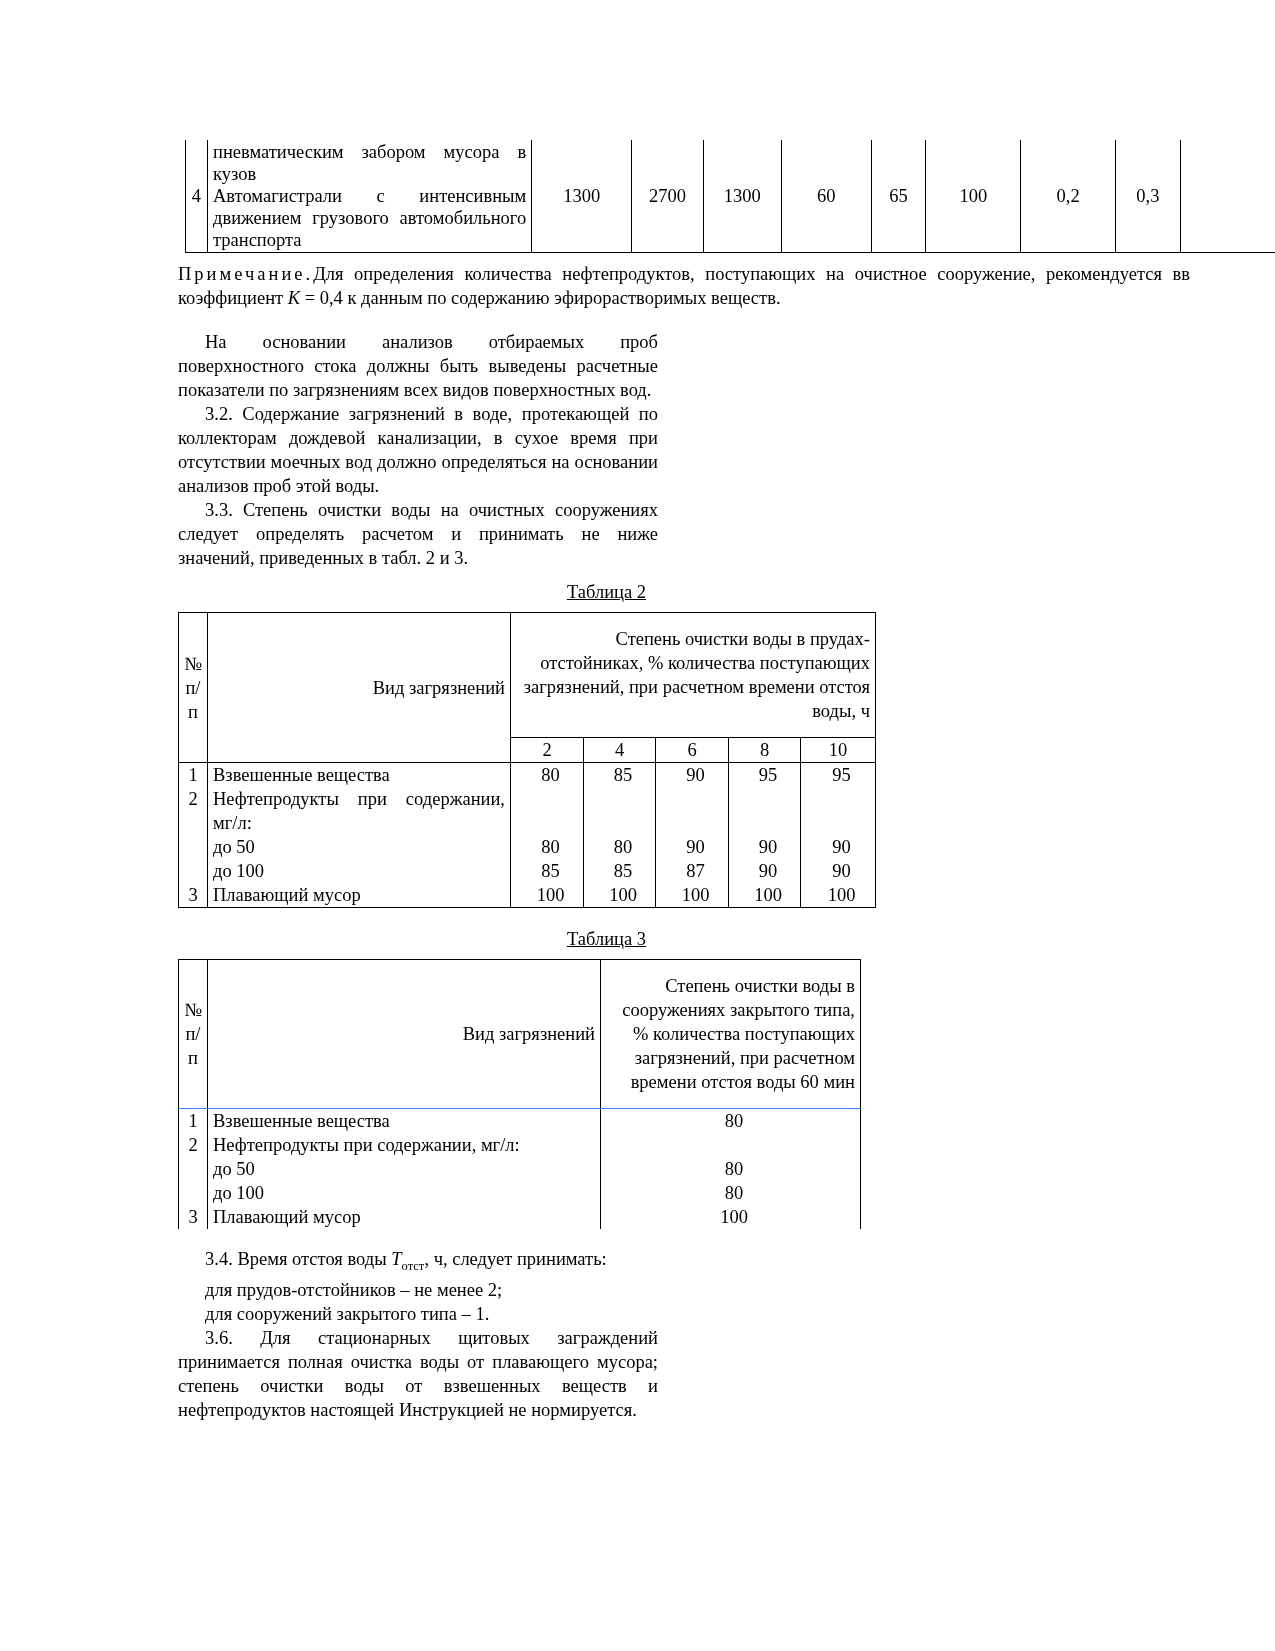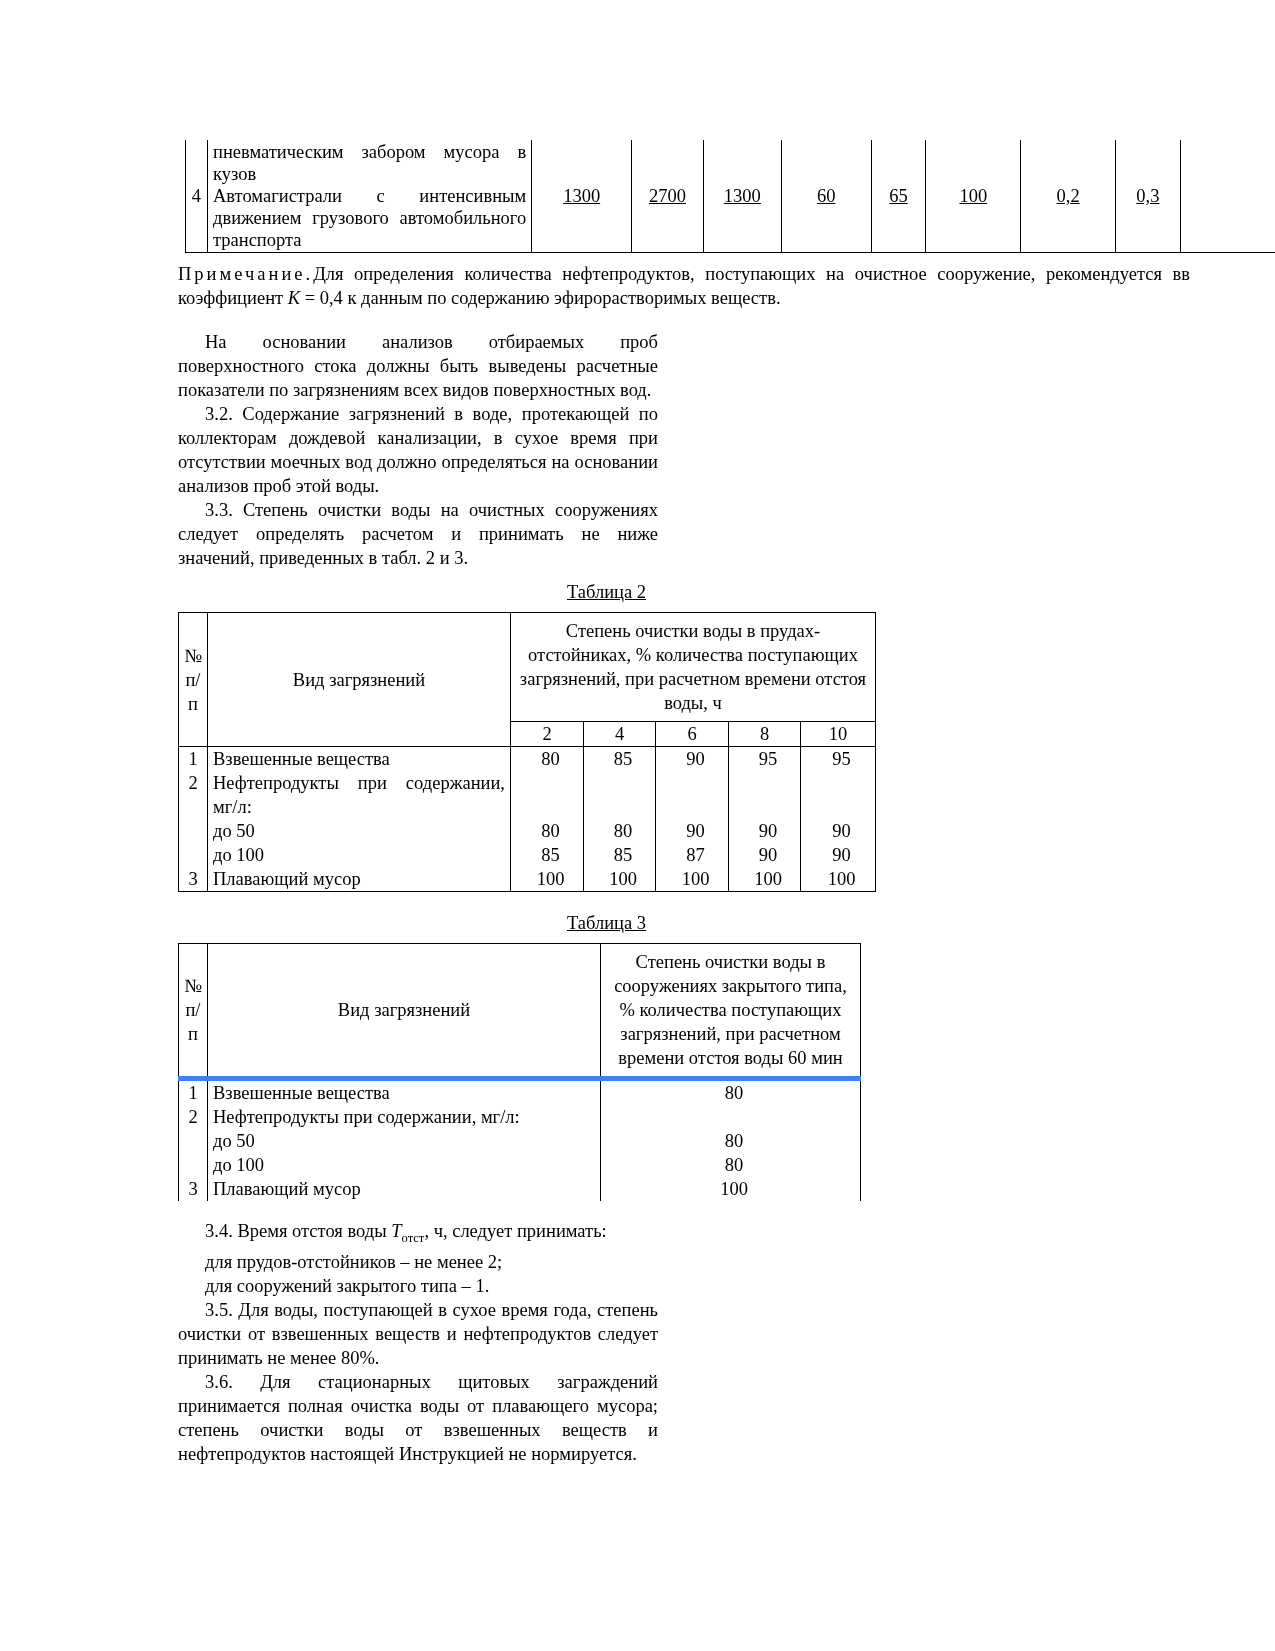--- a/index.html
+++ b/index.html
@@ -14,43 +14,43 @@
   }
   
   .toptable {
     position:absolute; left:185px; top:140px;
     border-collapse:collapse; table-layout:fixed;
     font-size:18.5px; line-height:22px;
   }
   .toptable td { border-left:1px solid #000; border-bottom:1px solid #000; vertical-align:middle; padding:1px 4px; }
   .toptable td.tt-name { text-align:justify; vertical-align:top; padding:1px 5px; }
   .toptable td.tt-no { text-align:center; }
-  .toptable td.tt-val { text-align:center;text-decoration:underline; }
+  .toptable td.tt-val { text-align:center; }
   
   .note { position:absolute; left:178px; top:262px; width:1100px; }
   .note-line1 { white-space:nowrap; overflow:hidden; width:1100px; word-spacing:6px; }
   .note-label { letter-spacing:3px; margin-right:0; }
   .it { font-style:italic; }
   .sub { vertical-align:sub; font-size:0.68em; }
   
   .main { position:absolute; left:178px; top:330px; width:700px; }
   .para { width:480px; text-align:justify; text-indent:27px; }
   .tcap { margin:10px 0 8px 160px; width:537px; text-align:center;text-decoration:underline; }
   
   table.doc { border-collapse:collapse; table-layout:fixed; border:1px solid #000; }
   table.doc td { border-left:1px solid #000; padding:0 5px; vertical-align:top; }
-  table.doc td.hd { text-align:center; vertical-align:middle; padding:6px 5px; }
+  table.doc td.hd { text-align:right; vertical-align:middle; padding:14px 5px; }
   table.doc td.no-hd { white-space:pre-line; text-align:center; vertical-align:middle; }
   table.doc tr.hdr2 td { border-top:1px solid #000; text-align:center; }
   table.doc tr.first td { border-top:1px solid #000; }
   table.doc td.no { text-align:center; padding:0 2px; }
   table.doc td.name { text-align:justify; }
   table.doc td.val { text-align:center;padding-left:12px; }
   table.t3 { border-bottom:0; }
-  table.t3 tr.hdr td { border-bottom:5px solid #3b82f6;margin-top:24px; }
+  table.t3 tr.hdr td { border-bottom:1px solid #3b82f6;margin-top:24px; }
   
   .p34 { margin-left:27px; width:453px; }
   .gap-after-table { margin-top:18px; }
 </style>
 </head>
 <body>
 
 <div class="page">
 
   <table class="toptable">
@@ -216,17 +216,16 @@
       </tr>
     </tbody>
       </table>
 
     <div class="p34 gap-after-table">
       <div><span>3.4. Время отстоя воды </span><span class="it">Т</span><span class="sub">отст</span><span>, ч, следует принимать:</span></div>
       <div>для прудов-отстойников – не менее 2;</div>
       <div>для сооружений закрытого типа – 1.</div>
     </div>
 
-    <p class="para">3.5. Для воды, поступающей в сухое время года, степень очистки от взвешенных веществ и нефтепродуктов следует принимать не менее 80%.</p>
     <p class="para">3.6. Для стационарных щитовых заграждений принимается полная очистка воды от плавающего мусора; степень очистки воды от взвешенных веществ и нефтепродуктов настоящей Инструкцией не нормируется.</p>
 
   </div>
 </div>
 
 </body></html>

